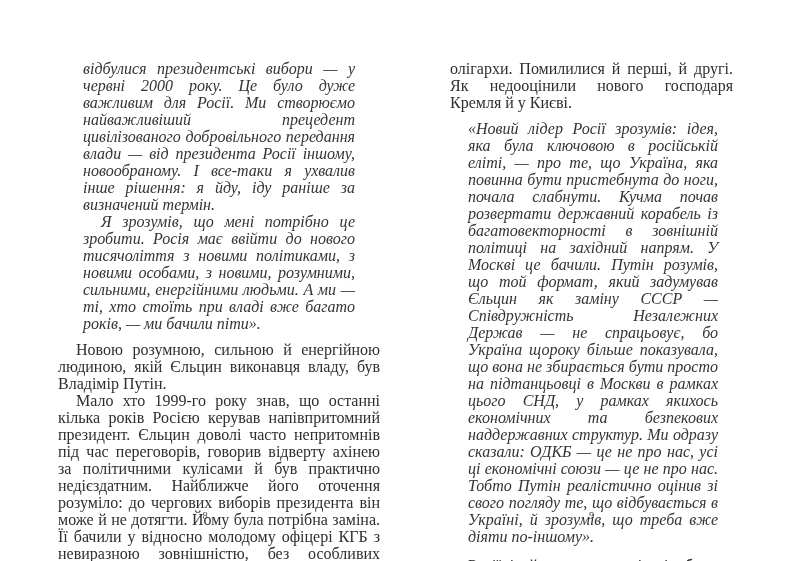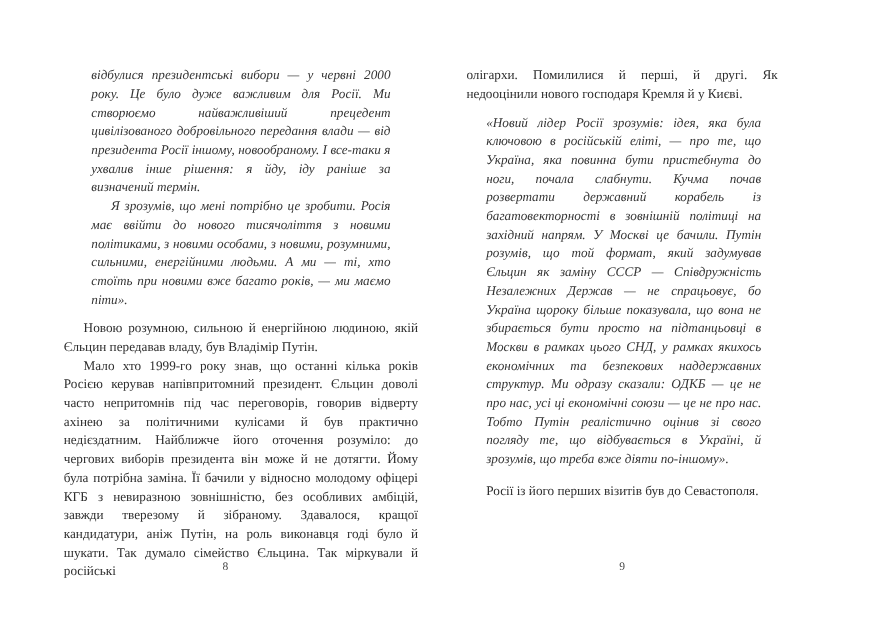--- a/index.html
+++ b/index.html
@@ -14,27 +14,27 @@
     background: #ffffff;
     overflow: hidden;
     font-family: "Liberation Serif", serif;
   }
   .page {
     position: absolute;
     top: 0;
     height: 561px;
   }
   .page-left  { left: 58px;  width: 322px; }
-  .page-right { left: 424px; width: 283px; }
+  .page-right { left: 450px; width: 283px; }
 
   .text-block { padding-top: 60px; }
 
   .text-block p {
     margin: 0;
-    font-size: 12px;
+    font-size: 16px;
     line-height: 17px;
     color: #2e2e2e;
     text-align: justify;
   }
   .indent { text-indent: 18px; }
 
   .quote-block p {
     font-style: italic;
     color: #333333;
   }
@@ -58,23 +58,23 @@
 </style>
 </head>
 <body>
 
 <div class="spread">
 
   <section class="page page-left">
     <div class="text-block">
       <div class="quote-block">
         <p>відбулися президентські вибори — у червні 2000 року. Це було дуже важливим для Росії. Ми створюємо найважливіший прецедент цивілізованого добровільного передання влади — від президента Росії іншому, новообраному. І все-таки я ухвалив інше рішення: я йду, іду раніше за визначений термін.</p>
-        <p class="indent">Я зрозумів, що мені потрібно це зробити. Росія має ввійти до нового тисячоліття з новими політиками, з новими особами, з новими, розумними, сильними, енергійними людьми. А ми — ті, хто стоїть при новими вже багато років, — ми маємо піти».</p>
+        <p class="indent">Я зрозумів, що мені потрібно це зробити. Росія має ввійти до нового тисячоліття з новими політиками, з новими особами, з новими, розумними, сильними, енергійними людьми. А ми — ті, хто стоїть при владі вже багато років, — ми бачили піти».</p>
       </div>
-      <p class="indent">Новою розумною, сильною й енергійною людиною, якій Єльцин передавав владу, був Владімір Путін.</p>
+      <p class="indent">Новою розумною, сильною й енергійною людиною, якій Єльцин виконавця владу, був Владімір Путін.</p>
       <p class="indent">Мало хто 1999-го року знав, що останні кілька років Росією керував напівпритомний президент. Єльцин доволі часто непритомнів під час переговорів, говорив відверту ахінею за політичними кулісами й був практично недієздатним. Найближче його оточення розуміло: до чергових виборів президента він може й не дотягти. Йому була потрібна заміна. Її бачили у відносно молодому офіцері КГБ з невиразною зовнішністю, без особливих амбіцій, завжди тверезому й зібраному. Здавалося, кращої кандидатури, аніж Путін, на роль виконавця годі було й шукати. Так думало сімейство Єльцина. Так міркували й російські</p>
     </div>
     <div class="page-number">8</div>
   </section>
 
   <section class="page page-right">
     <div class="text-block">
       <p>олігархи. Помилилися й перші, й другі. Як недооцінили нового господаря Кремля й у Києві.</p>
       <div class="quote-block">
         <p>«Новий лідер Росії зрозумів: ідея, яка була ключовою в російській еліті, — про те, що Україна, яка повинна бути пристебнута до ноги, почала слабнути. Кучма почав розвертати державний корабель із багатовекторності в зовнішній політиці на західний напрям. У Москві це бачили. Путін розумів, що той формат, який задумував Єльцин як заміну СССР — Співдружність Незалежних Держав — не спрацьовує, бо Україна щороку більше показувала, що вона не збирається бути просто на підтанцьовці в Москви в рамках цього СНД, у рамках якихось економічних та безпекових наддержавних структур. Ми одразу сказали: ОДКБ — це не про нас, усі ці економічні союзи — це не про нас. Тобто Путін реалістично оцінив зі свого погляду те, що відбувається в Україні, й зрозумів, що треба вже діяти по-іншому».</p>

